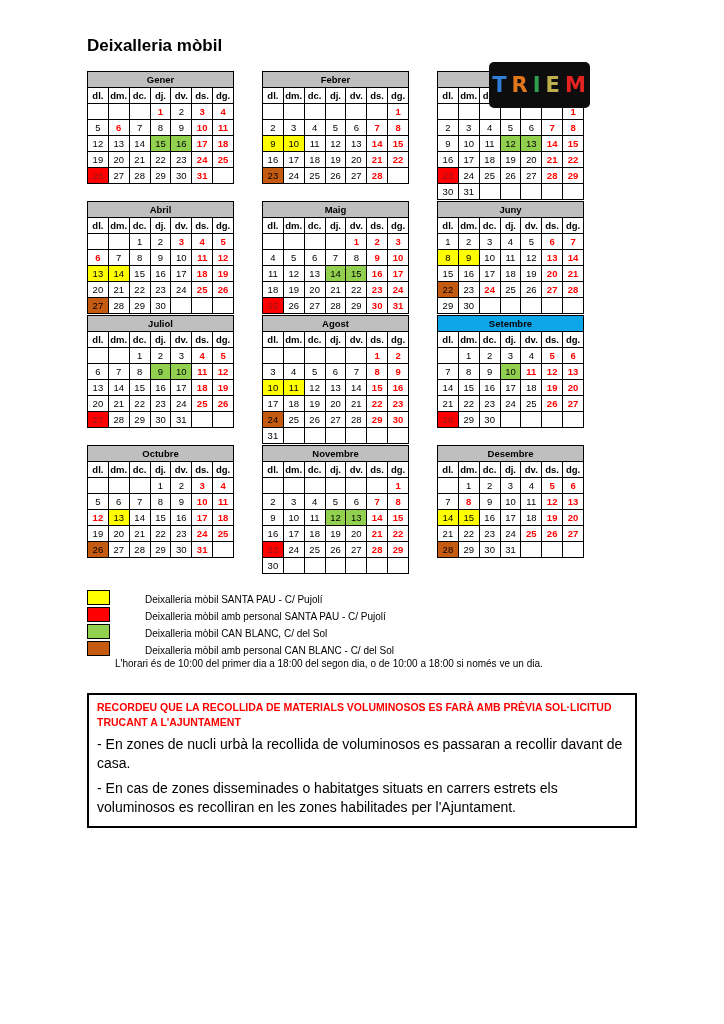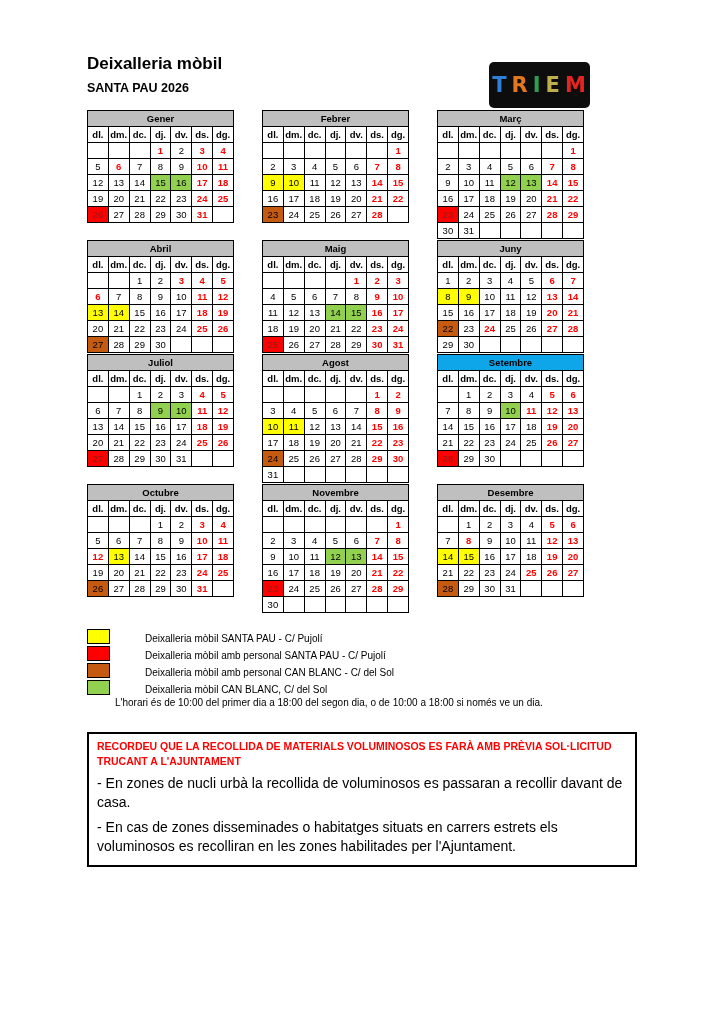--- a/index.html
+++ b/index.html
@@ -1,21 +1,21 @@
 <!DOCTYPE html>
 <html><head>
 <meta charset="utf-8">
 <style>
   html,body{margin:0;padding:0;background:#e8e8e8;}
   .page{
     position:relative;width:724px;height:1024px;margin:0 auto;
     background:#ffffff;color:#000;
     font-family:"Liberation Sans",sans-serif;overflow:hidden;
   }
-  .content{padding:54px 87px 0 87px;}
+  .content{padding:36px 87px 0 87px;}
   .title{font-size:17px;font-weight:bold;margin:0 0 7px 0;}
   .subtitle{font-size:12.5px;font-weight:bold;}
   .logo{
     position:absolute;left:489px;top:62px;width:101px;height:46px;
     background:#0d0d0d;border-radius:5px;
     display:flex;align-items:center;justify-content:center;
   }
   .logo span{font-size:21px;font-weight:bold;letter-spacing:1px;margin:0 2px;font-family:"DejaVu Sans",sans-serif;}
   .notice{font-size:9.5px;margin-top:24px;}
   .notice a{text-decoration:none;}
@@ -51,21 +51,20 @@
 <div class="page">
   <div class="logo">
       <span style="color: rgb(47, 126, 216);">T</span>
       <span style="color: rgb(226, 119, 28);">R</span>
       <span style="color: rgb(46, 158, 79);">I</span>
       <span style="color: rgb(191, 174, 78);">E</span>
       <span style="color: rgb(229, 36, 33);">M</span>
     </div>
   <div class="content">
     <div class="title">Deixalleria mòbil</div>
-    <div class="subtitle">SANTA PAU 2026</div>
 
 
     <div class="months">
         <table class="month">
           <tbody>
             <tr>
               <td colspan="7" class="mtitle" style="background: rgb(191, 191, 191);">Gener</td>
             </tr>
             <tr>
               <td class="dow">dl.</td>
@@ -827,26 +826,26 @@
       <div>
           <div class="legend-row">
             <span class="swatch" style="background: rgb(255, 255, 0);"></span>
             <span class="legend-label">Deixalleria mòbil SANTA PAU - C/ Pujolí</span>
           </div>
           <div class="legend-row">
             <span class="swatch" style="background: rgb(255, 0, 0);"></span>
             <span class="legend-label">Deixalleria mòbil amb personal SANTA PAU - C/ Pujolí</span>
           </div>
           <div class="legend-row">
+            <span class="swatch" style="background: rgb(146, 208, 80);"></span>
+            <span class="legend-label">Deixalleria mòbil CAN BLANC, C/ del Sol</span>
+          </div>
+          <div class="legend-row">
             <span class="swatch" style="background: rgb(197, 90, 17);"></span>
             <span class="legend-label">Deixalleria mòbil amb personal CAN BLANC - C/ del Sol</span>
-          </div>
-          <div class="legend-row">
-            <span class="swatch" style="background: rgb(146, 208, 80);"></span>
-            <span class="legend-label">Deixalleria mòbil CAN BLANC, C/ del Sol</span>
           </div>
         </div>
       <div class="legend-note">L'horari és de 10:00 del primer dia a 18:00 del segon dia, o de 10:00 a 18:00 si només ve un dia.</div>
     </div>
 
     <div class="warning">
       <div class="warning-title">RECORDEU QUE LA RECOLLIDA DE MATERIALS VOLUMINOSOS ES FARÀ AMB  PRÈVIA SOL·LICITUD TRUCANT A L'AJUNTAMENT</div>
       <p>- En zones de nucli urbà la recollida de voluminosos es passaran a recollir davant de casa.</p>
       <p>- En cas de zones disseminades o habitatges situats en carrers estrets els voluminosos es recolliran en les zones habilitades per l'Ajuntament.</p>
     </div>

